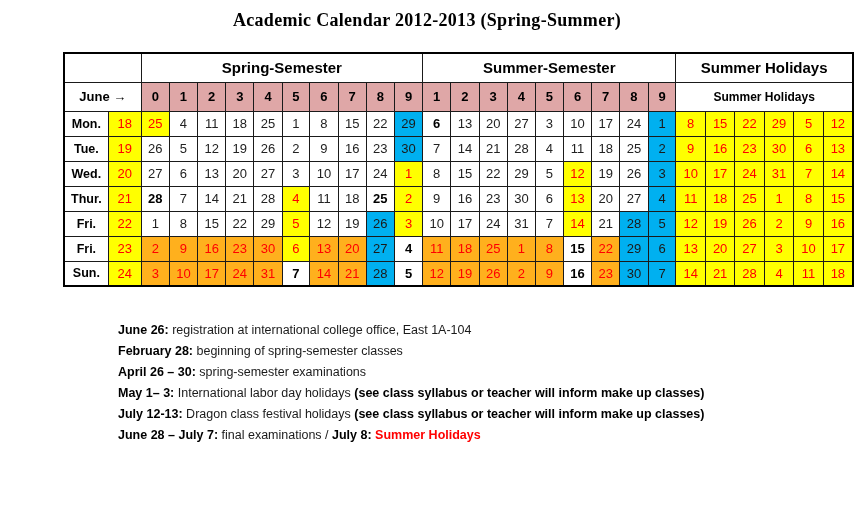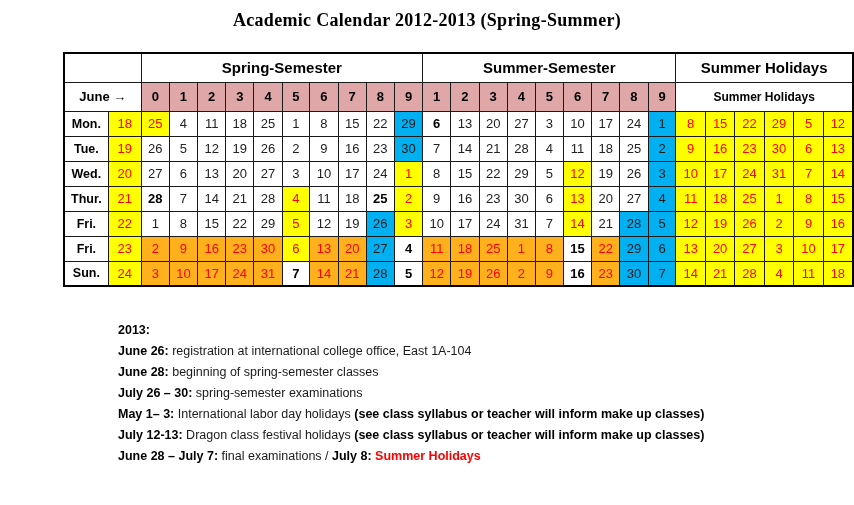--- a/index.html
+++ b/index.html
@@ -303,20 +303,19 @@
         <td class="date" style="background: rgb(255, 255, 0); color: rgb(255, 0, 0);">21</td>
         <td class="date" style="background: rgb(255, 255, 0); color: rgb(255, 0, 0);">28</td>
         <td class="date" style="background: rgb(255, 255, 0); color: rgb(255, 0, 0);">4</td>
         <td class="date" style="background: rgb(255, 255, 0); color: rgb(255, 0, 0);">11</td>
         <td class="date" style="background: rgb(255, 255, 0); color: rgb(255, 0, 0);">18</td>
       </tr>
     </tbody>
 </table>
 
 <div class="legend">
-    <div class="line"><span class="seg-b">2013:</span></div>
     <div class="line"><span class="seg-b">June 26:</span><span class="seg"> registration at international college office, East 1A-104</span></div>
-    <div class="line"><span class="seg-b">June 28:</span><span class="seg"> beginning of spring-semester classes</span></div>
-    <div class="line"><span class="seg-b">July 26 – 30:</span><span class="seg"> spring-semester  examinations</span></div>
+    <div class="line"><span class="seg-b">February 28:</span><span class="seg"> beginning of spring-semester classes</span></div>
+    <div class="line"><span class="seg-b">April 26 – 30:</span><span class="seg"> spring-semester  examinations</span></div>
     <div class="line"><span class="seg-b">May 1– 3:</span><span class="seg"> International labor day holidays </span><span class="seg-b">(see class syllabus or teacher will inform make up classes)</span></div>
     <div class="line"><span class="seg-b">July 12-13:</span><span class="seg"> Dragon class festival holidays </span><span class="seg-b">(see class syllabus or teacher will inform make up classes)</span></div>
     <div class="line"><span class="seg-b">June 28 – July 7:</span><span class="seg"> final examinations / </span><span class="seg-b">July 8:</span><span class="seg"> </span><span class="seg-b" style="color: rgb(255, 0, 0);">Summer Holidays</span></div>
   </div>
 
 </body></html>

